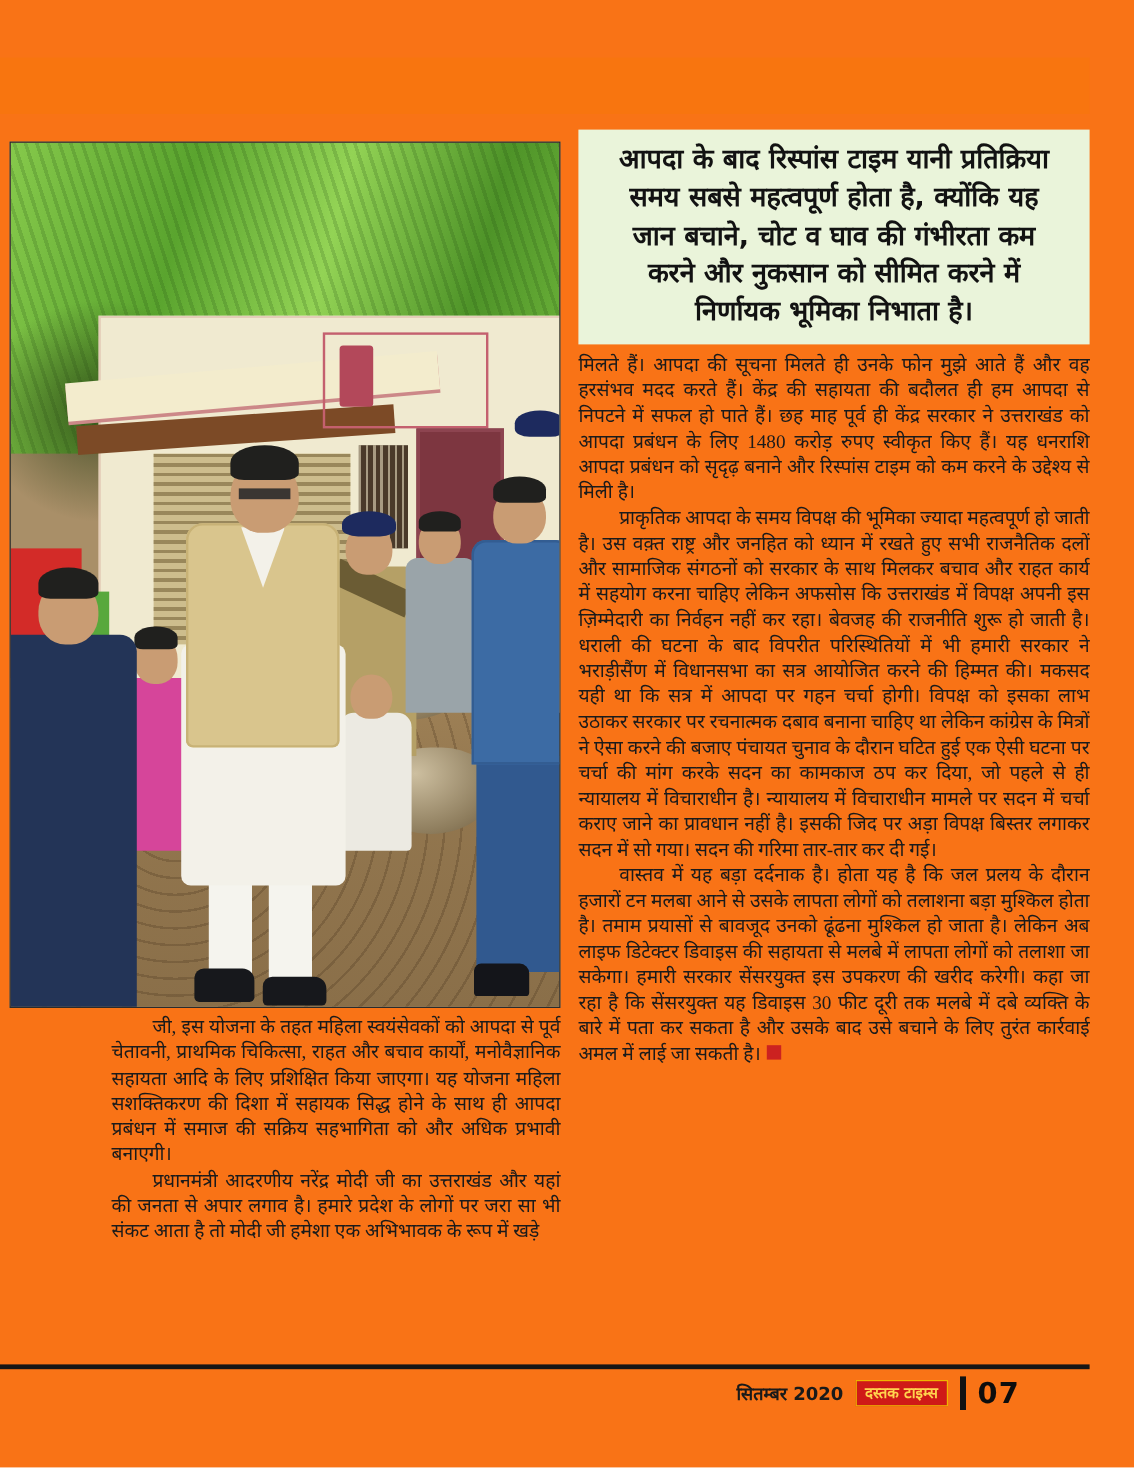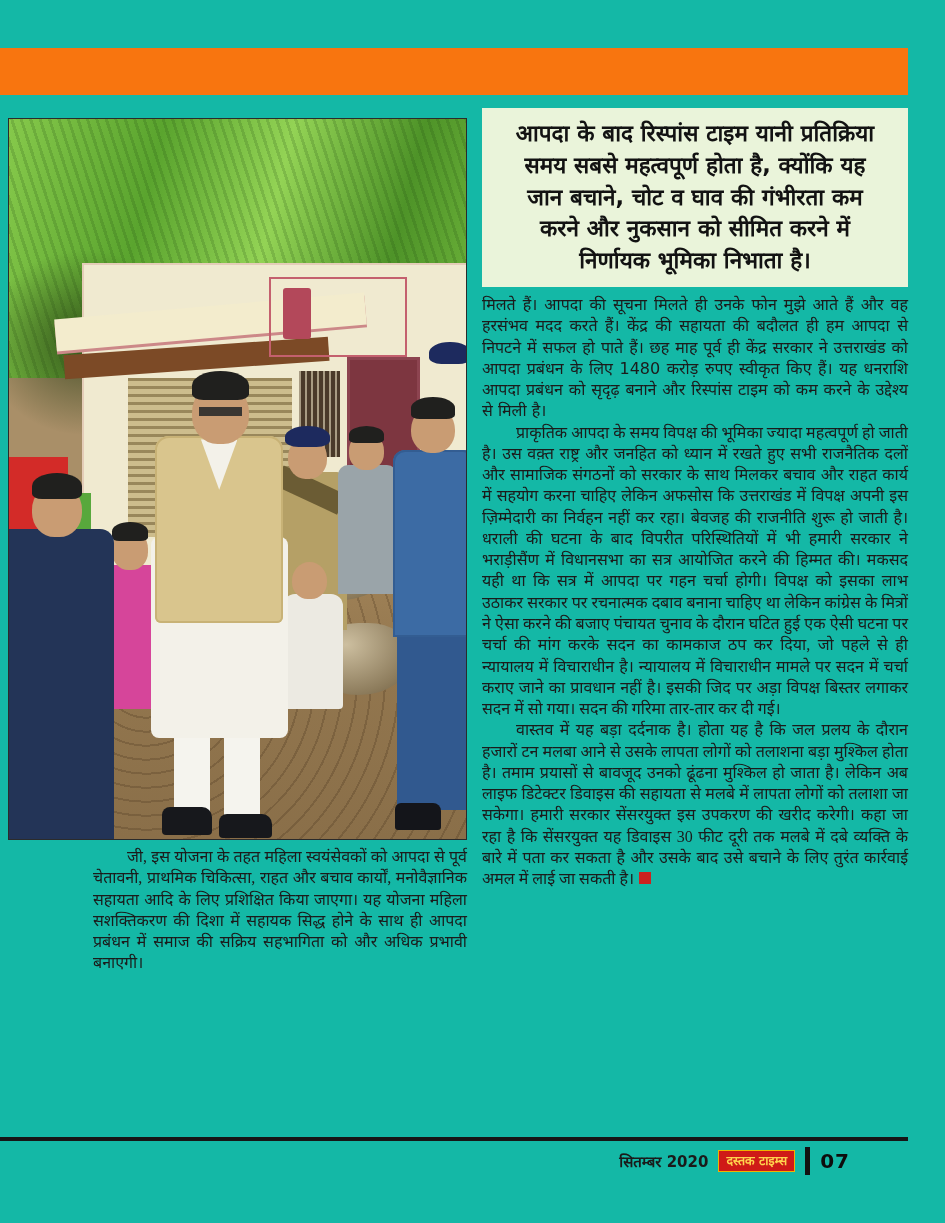--- a/index.html
+++ b/index.html
@@ -1,17 +1,17 @@
 <!DOCTYPE html>
 <html><head>
 <meta charset="utf-8">
 <style>
   * { margin:0; padding:0; box-sizing:border-box; }
   html,body { width:945px; height:1223px; background:#ffffff; font-family:"DejaVu Sans", sans-serif; color:#151515; }
-  .page { position:relative; width:945px; height:1223px; overflow:hidden; background:#14b8a6; }
+  .page { position:relative; width:945px; height:1223px; overflow:hidden; background:#f97316; }
 
   .orange-bar { position:absolute; left:0; top:48px; width:908px; height:47px; background:#f8750f; }
 
   
   .photo { position:absolute; left:8px; top:118px; width:459px; height:722px; border:1px solid #2b2b2b; overflow:hidden; background:#a98f68; }
   .ph { position:absolute; }
   .grass { left:0; top:0; width:100%; height:36%;
     background:linear-gradient(104deg,#86c94b 0%,#5aa42e 30%,#93d355 55%,#4e9328 80%,#6fb53b 100%); }
   .grass-tex { left:0; top:0; width:100%; height:36%; opacity:.5;
     background:repeating-linear-gradient(72deg, rgba(30,70,15,.35) 0 3px, rgba(255,255,255,0) 3px 9px); }
@@ -80,34 +80,34 @@
 
   
   .quote-box { position:absolute; left:482px; top:108px; width:426px; height:179px; background:#eaf4da;
     display:flex; align-items:center; justify-content:center; text-align:center; padding:10px 22px; }
   .quote-text { font-weight:bold; font-size:22.5px; line-height:1.42; color:#121212; }
 
   
   .col { position:absolute; text-align:justify; font-size:16px; line-height:1.33; color:#1b1b1b; }
   .col-right { left:482px; top:294px; width:426px; }
   .col-left { left:93px; top:846px; width:374px; }
-  .para { text-indent:34px; }
+  .para { text-indent:34px;font-family:Liberation Serif, serif; }
   .para.noindent { text-indent:0; }
   .qhead { font-weight:bold; text-indent:34px; margin-top:17px; }
   .qhead.first { margin-top:0; }
   .ans { text-indent:34px;font-family:Liberation Serif, serif; }
   .end-square { display:inline-block; width:12px; height:12px; background:#cc2220; margin-left:5px; vertical-align:baseline; }
 
   
   .footer-rule { position:absolute; left:0; top:1137px; width:908px; height:4px; background:#161616; }
   .footer { position:absolute; left:400px; top:1147px; width:450px; display:flex; align-items:center; justify-content:flex-end; gap:10px; }
   .footer-date { font-weight:bold; font-size:15px; color:#1a1a1a; }
   .footer-logo { background:#cf1a17; color:#ffd34d; font-weight:bold; font-size:12.5px; padding:3px 7px; border:1px solid #f0b400; line-height:1.1; }
   .footer-sep { width:5px; height:28px; background:#121212; }
-  .footer-page { font-weight:bold; font-size:20px; letter-spacing:1px; color:#0d0d0d; }
+  .footer-page { font-weight:bold; font-size:24px; letter-spacing:1px; color:#0d0d0d; }
 </style>
 </head>
 <body>
 
 <div class="page">
 
   <div class="orange-bar"></div>
 
   <div class="photo">
     <div class="ph grass"></div>
@@ -173,20 +173,21 @@
   </div>
 
   <div class="col col-right">
     <div class="para noindent">मिलते हैं। आपदा की सूचना मिलते ही उनके फोन मुझे आते हैं और वह हरसंभव मदद करते हैं। केंद्र की सहायता की बदौलत ही हम आपदा से निपटने में सफल हो पाते हैं। छह माह पूर्व ही केंद्र सरकार ने उत्तराखंड को आपदा प्रबंधन के लिए 1480 करोड़ रुपए स्वीकृत किए हैं। यह धनराशि आपदा प्रबंधन को सृदृढ़ बनाने और रिस्पांस टाइम को कम करने के उद्देश्य से मिली है।</div>
     <div class="ans">प्राकृतिक आपदा के समय विपक्ष की भूमिका ज्यादा महत्वपूर्ण हो जाती है। उस वक़्त राष्ट्र और जनहित को ध्यान में रखते हुए सभी राजनैतिक दलों और सामाजिक संगठनों को सरकार के साथ मिलकर बचाव और राहत कार्य में सहयोग करना चाहिए लेकिन अफसोस कि उत्तराखंड में विपक्ष अपनी इस ज़िम्मेदारी का निर्वहन नहीं कर रहा। बेवजह की राजनीति शुरू हो जाती है। धराली की घटना के बाद विपरीत परिस्थितियों में भी हमारी सरकार ने भराड़ीसैंण में विधानसभा का सत्र आयोजित करने की हिम्मत की। मकसद यही था कि सत्र में आपदा पर गहन चर्चा होगी। विपक्ष को इसका लाभ उठाकर सरकार पर रचनात्मक दबाव बनाना चाहिए था लेकिन कांग्रेस के मित्रों ने ऐसा करने की बजाए पंचायत चुनाव के दौरान घटित हुई एक ऐसी घटना पर चर्चा की मांग करके सदन का कामकाज ठप कर दिया, जो पहले से ही न्यायालय में विचाराधीन है। न्यायालय में विचाराधीन मामले पर सदन में चर्चा कराए जाने का प्रावधान नहीं है। इसकी जिद पर अड़ा विपक्ष बिस्तर लगाकर सदन में सो गया। सदन की गरिमा तार-तार कर दी गई।</div>
     <div class="ans"><span>वास्तव में यह बड़ा दर्दनाक है। होता यह है कि जल प्रलय के दौरान हजारों टन मलबा आने से उसके लापता लोगों को तलाशना बड़ा मुश्किल होता है। तमाम प्रयासों से बावजूद उनको ढूंढना मुश्किल हो जाता है। लेकिन अब लाइफ डिटेक्टर डिवाइस की सहायता से मलबे में लापता लोगों को तलाशा जा सकेगा। हमारी सरकार सेंसरयुक्त इस उपकरण की खरीद करेगी। कहा जा रहा है कि सेंसरयुक्त यह डिवाइस 30 फीट दूरी तक मलबे में दबे व्यक्ति के बारे में पता कर सकता है और उसके बाद उसे बचाने के लिए तुरंत कार्रवाई अमल में लाई जा सकती है।</span><span class="end-square"></span></div>
   </div>
 
   <div class="col col-left">
     <div class="ans">जी, इस योजना के तहत महिला स्वयंसेवकों को आपदा से पूर्व चेतावनी, प्राथमिक चिकित्सा, राहत और बचाव कार्यों, मनोवैज्ञानिक सहायता आदि के लिए प्रशिक्षित किया जाएगा। यह योजना महिला सशक्तिकरण की दिशा में सहायक सिद्ध होने के साथ ही आपदा प्रबंधन में समाज की सक्रिय सहभागिता को और अधिक प्रभावी बनाएगी।</div>
+    <div class="ans">प्रधानमंत्री आदरणीय नरेंद्र मोदी जी का उत्तराखंड और यहां की जनता से अपार लगाव है। हमारे प्रदेश के लोगों पर जरा सा भी संकट आता है तो मोदी जी हमेशा एक अभिभावक के रूप में खड़े</div>
   </div>
 
   <div class="footer-rule"></div>
   <div class="footer">
     <span class="footer-date">सितम्बर 2020</span>
     <span class="footer-logo">दस्तक टाइम्स</span>
     <span class="footer-sep"></span>
     <span class="footer-page">07</span>
   </div>
 

